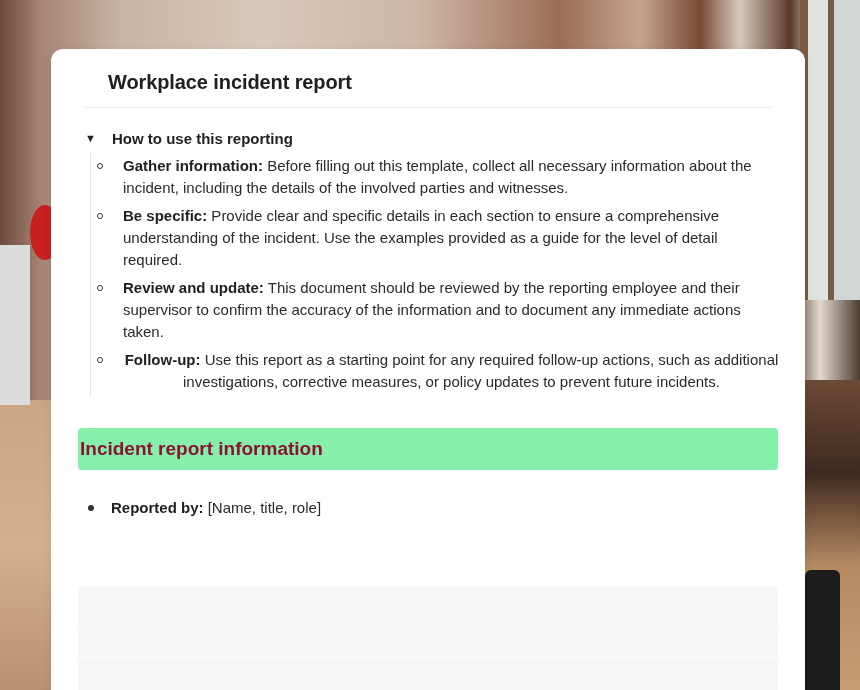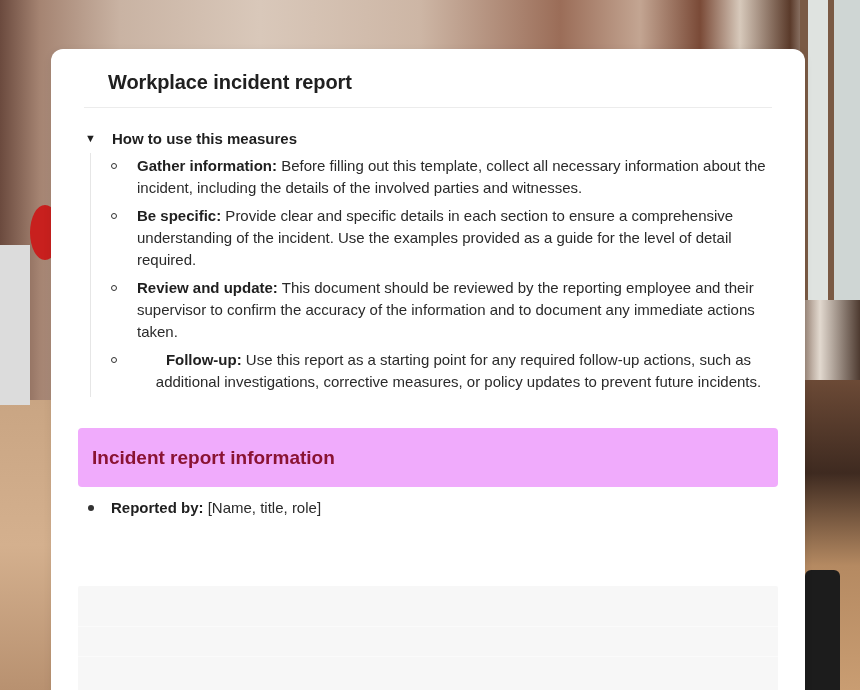--- a/index.html
+++ b/index.html
@@ -63,35 +63,35 @@
       position: absolute; left: 33px; top: 79px; height: 20px;
       display: flex; align-items: center;
     }
     .toggle-icon {
       width: 14px; font-size: 11px; color: #1f1f1f; margin-right: 13px; margin-left: 1px;
     }
     .toggle-label { font-size: 15px; font-weight: 700; color: #1f1f1f; }
     .toggle-body {
       position: absolute; left: 39px; top: 104px; width: 690px;
       border-left: 1px solid #e6e6e6;
-      padding-left: 46px; padding-top: 2px; padding-bottom: 4px;
+      padding-left: 32px; padding-top: 2px; padding-bottom: 4px;
     }
     .sub-item { position: relative; font-size: 15px; line-height: 22px; color: #2a2a2a; margin-bottom: 6px; }
     .sub-item:last-child { margin-bottom: 0; text-align: center; }
     .sub-bullet {
       position: absolute; left: -26px; top: 8px; width: 6px; height: 6px;
       border: 1.2px solid #333; border-radius: 50%;
     }
     .sub-item b { font-weight: 700; color: #1f1f1f; }
 
     
     .callout {
-      position: absolute; left: 27px; top: 379px; width: 700px; height: 59px;
-      background: #f0abfc; border-radius: 4px;
-      display: flex; align-items: center; padding-left: 14px;
+      position: absolute; left: 27px; top: 379px; width: 700px; height: 42px;
+      background: #86efac; border-radius: 4px;
+      display: flex; align-items: center; padding-left: 2px;
     }
     .callout-title { font-size: 19px; font-weight: 700; color: #8a1333; }
 
     
     .info-list { position: absolute; left: 33px; top: 448px; width: 690px; }
     .info-item { position: relative; font-size: 15px; line-height: 22px; color: #2a2a2a; padding-left: 27px; margin-bottom: 6px; }
     .info-bullet {
       position: absolute; left: 4px; top: 8px; width: 6px; height: 6px;
       background: #333; border-radius: 50%;
     }
@@ -118,21 +118,21 @@
   <div class="bg-desk-right"></div>
   <div class="bg-chair"></div>
 </div>
 
 <div class="card">
   <h1 class="title">Workplace incident report</h1>
   <div class="title-divider"></div>
 
   <div class="toggle-header">
     <span class="toggle-icon">▼</span>
-    <span class="toggle-label">How to use this measures</span>
+    <span class="toggle-label">How to use this reporting</span>
   </div>
 
   <div class="toggle-body">
     <div class="sub-item">
       <span class="sub-bullet"></span>
       <b>Gather information:</b><span> Before filling out this template, collect all necessary information about the incident, including the details of the involved parties and witnesses.</span>
     </div>
     <div class="sub-item">
       <span class="sub-bullet"></span>
       <b>Be specific:</b><span> Provide clear and specific details in each section to ensure a comprehensive understanding of the incident. Use the examples provided as a guide for the level of detail required.</span>

